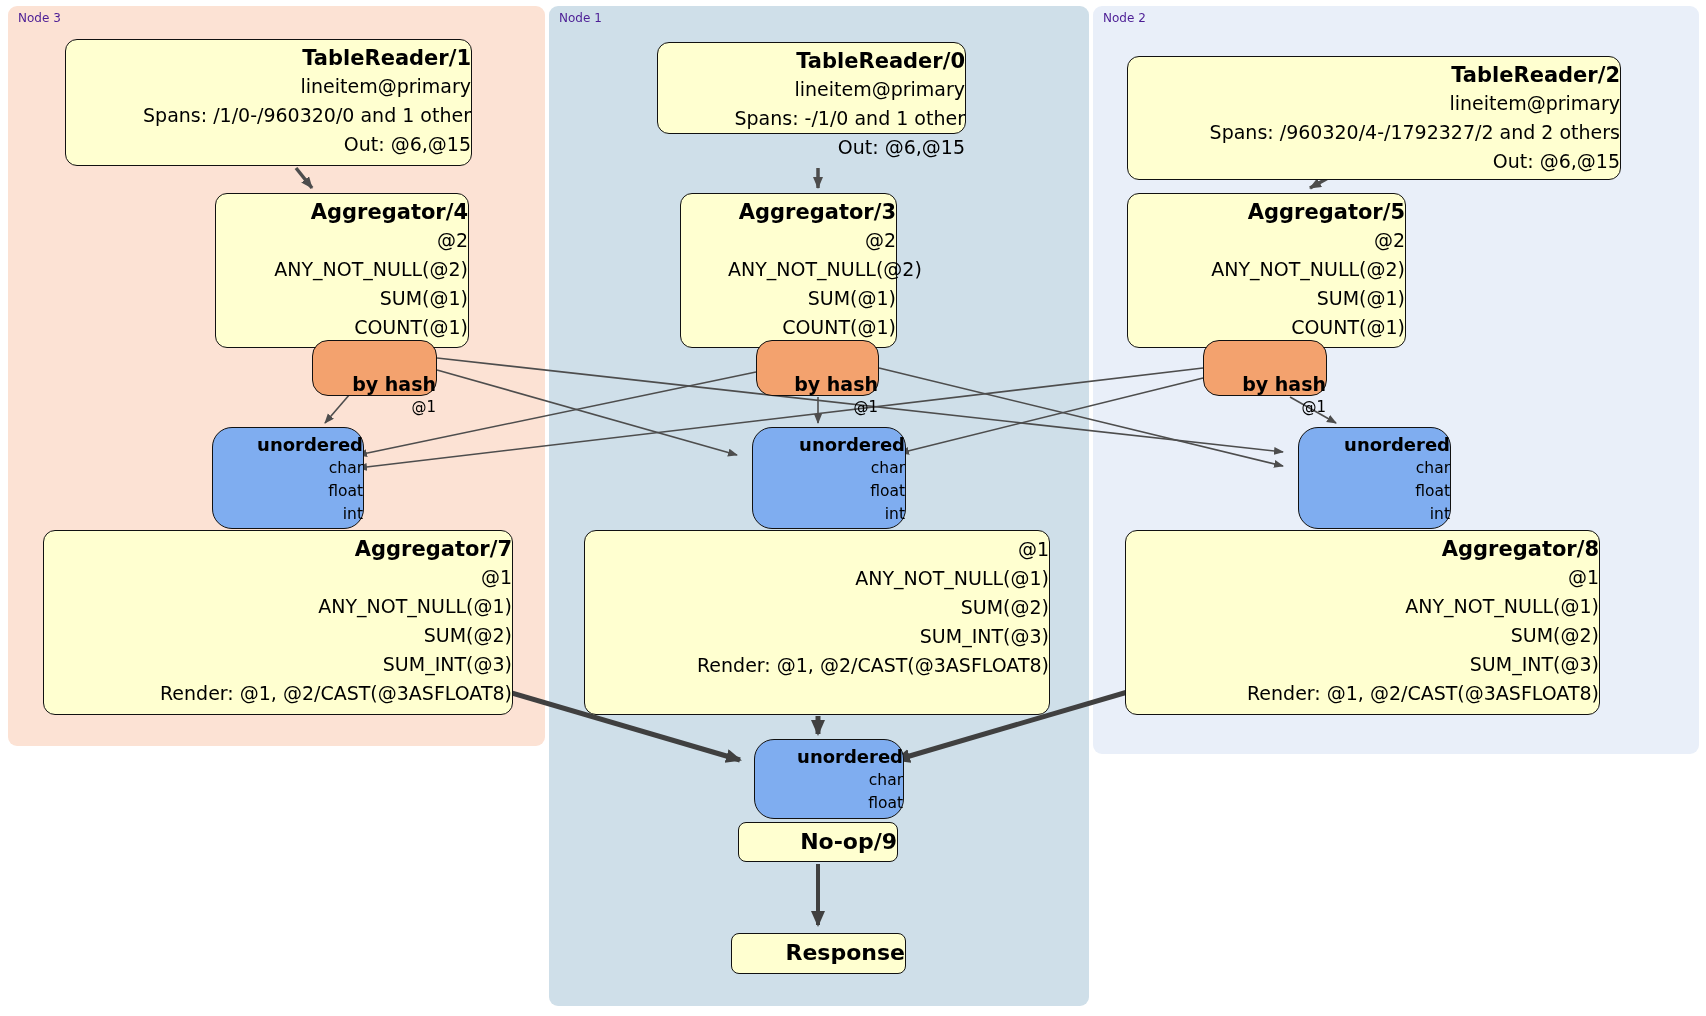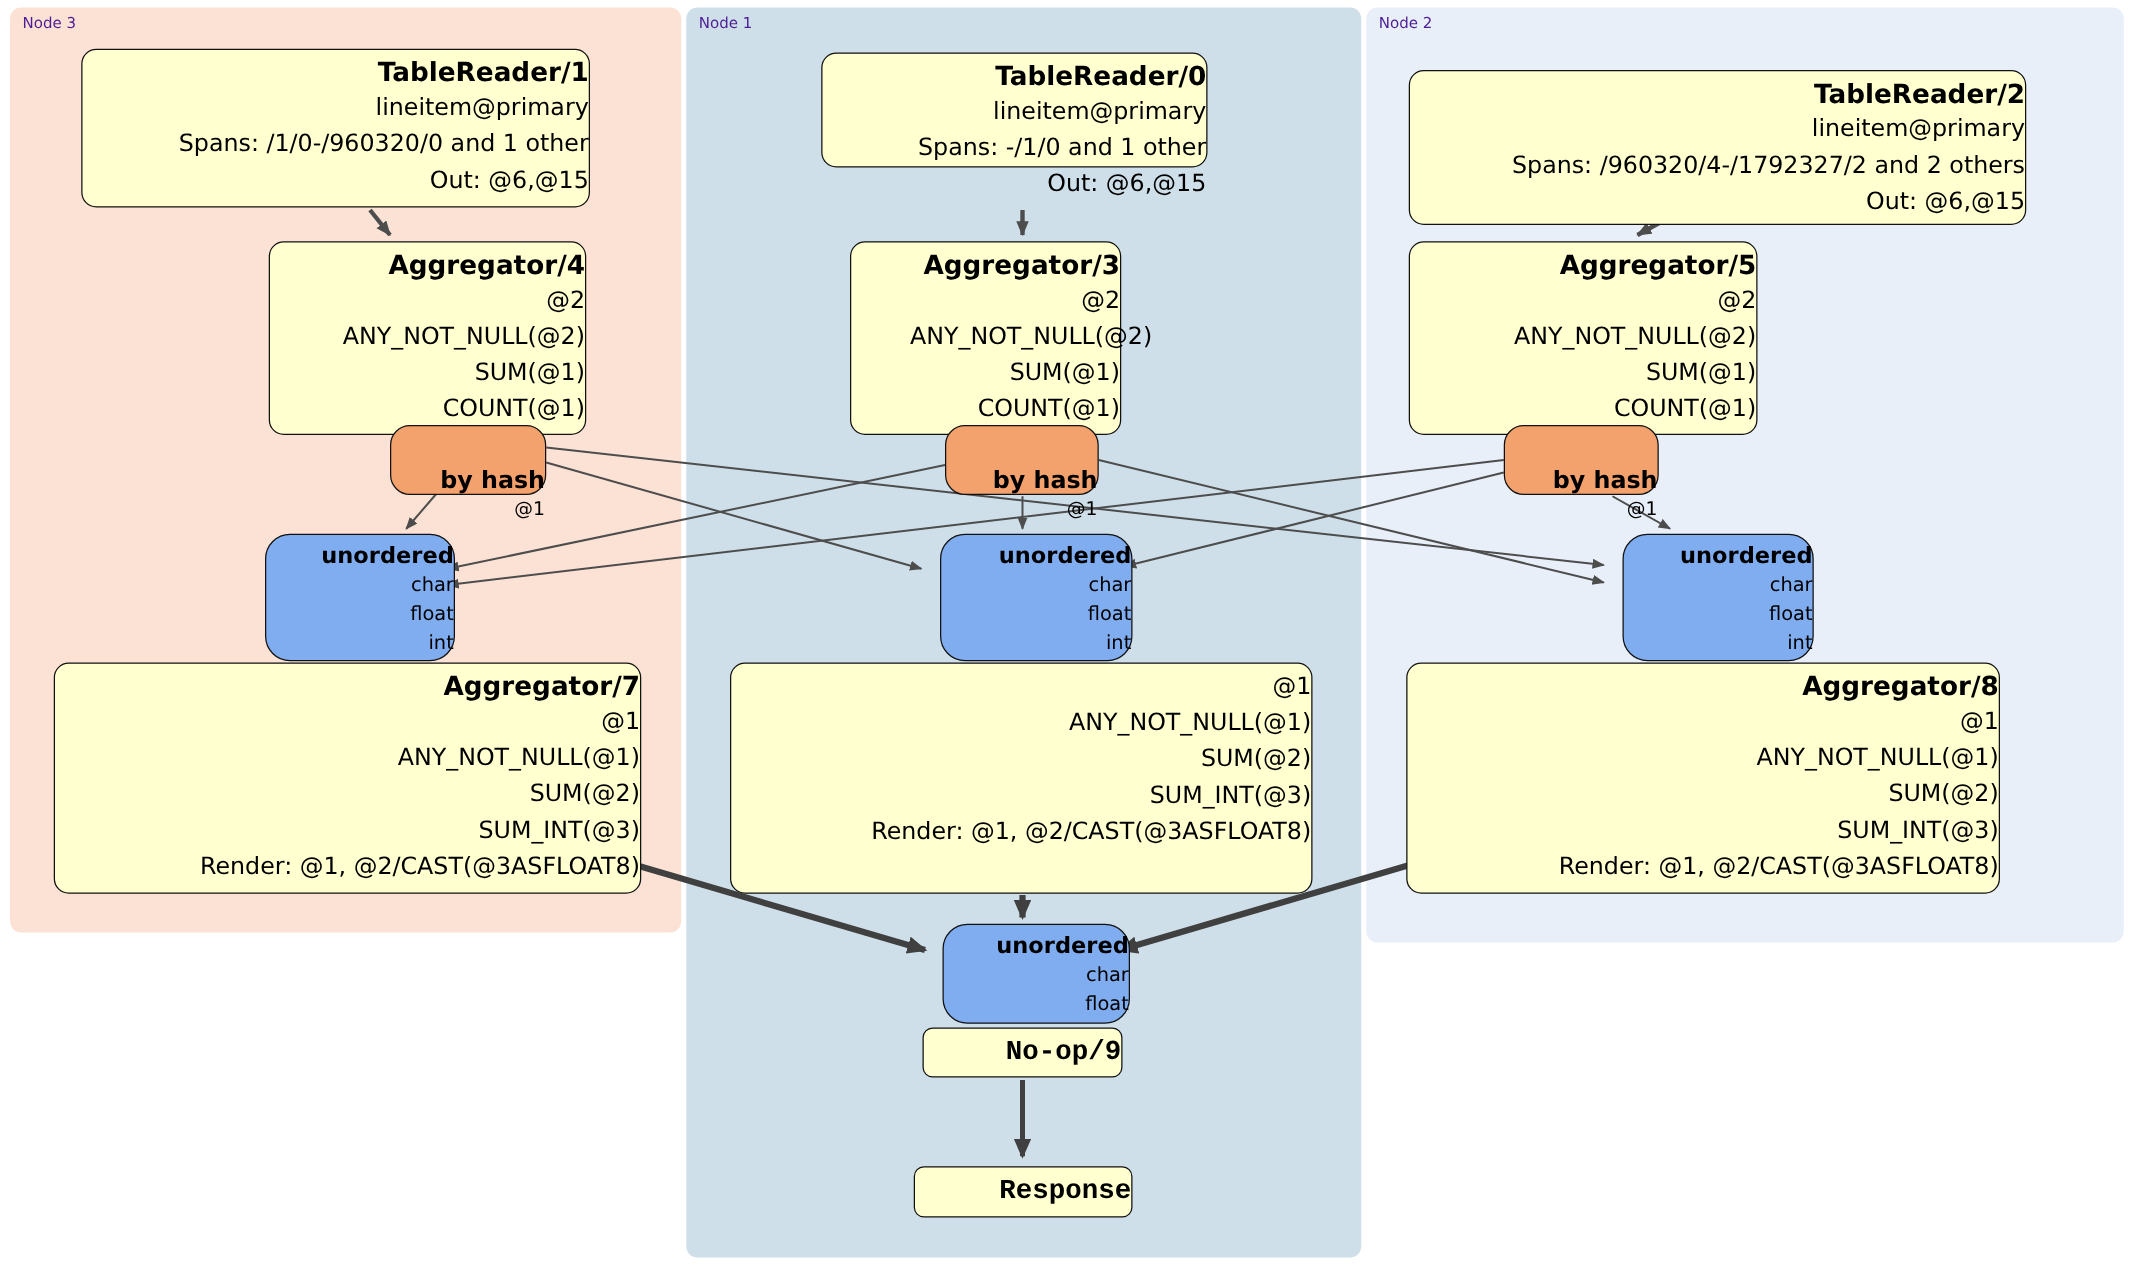--- a/index.html
+++ b/index.html
@@ -58,21 +58,20 @@
     padding-top:4px;
     z-index:25;
     margin-left:11px;
   }
   .sync .box-title{font-size:18px;line-height:25px;font-weight:bold;}
   .sync .box-line{font-size:15.5px;line-height:23px;}
   .small-proc{
     background:var(--proc-bg);
     border-radius:8px;
     z-index:25;
-    font-family:Liberation Mono, monospace;
   }
   .small-proc .box-title{font-size:22px;font-weight:bold;}
   #box-noop .box-title{line-height:37px;}
   #box-response .box-title{line-height:38px;}
 </style>
 </head>
 <body>
 
 <div id="canvas">
 

